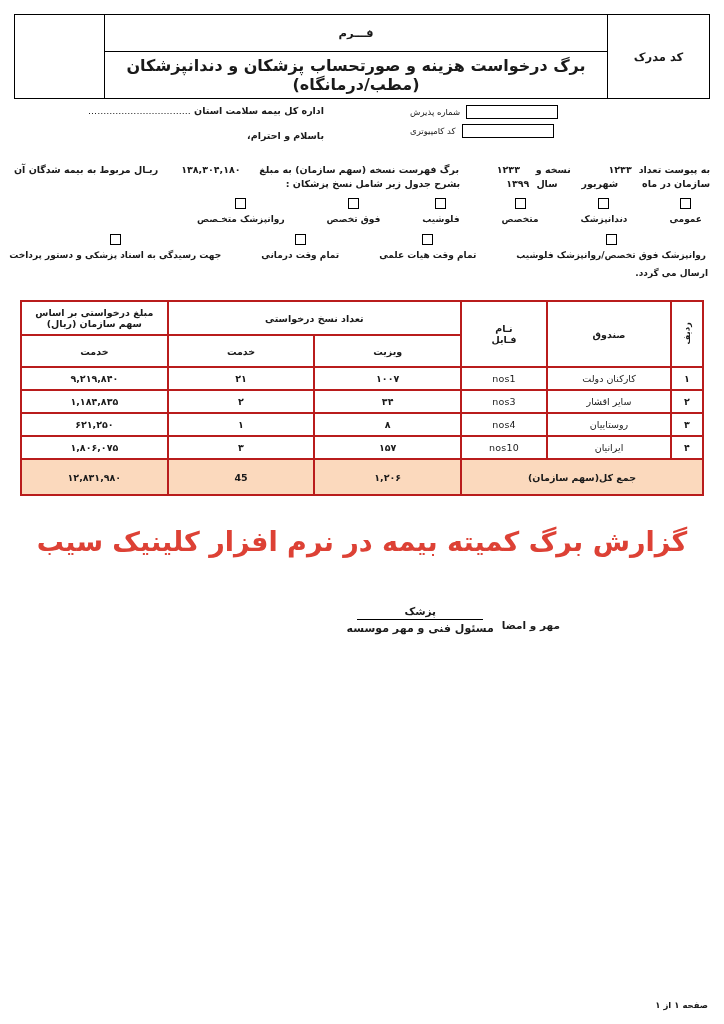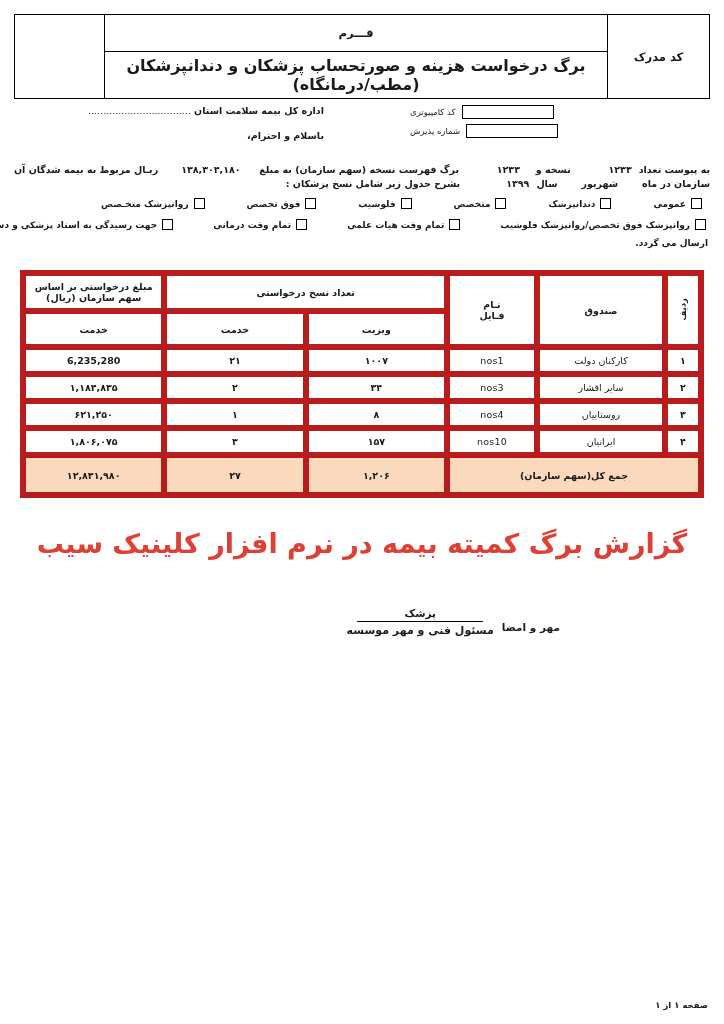--- a/index.html
+++ b/index.html
@@ -147,21 +147,21 @@
     font-size: 9px;
     font-weight: bold;
     padding-right: 8px;
   }
   .chk-row.second {
     margin-top: 10px;
     padding-right: 4px;
   }
   .chk-item {
     display: flex;
-    flex-direction: row;
+    flex-direction: column;
     align-items: center;
     gap: 5px;
     white-space: nowrap;
   }
   .chk-row.first .chk-item { margin-left: 42px; }
   .chk-row.second .chk-item { margin-left: 40px; }
   .chk-box {
     width: 11px;
     height: 11px;
     border: 1px solid #000;
@@ -180,21 +180,21 @@
 
   
   .data-wrap { margin-top: 22px; padding: 0 6px; }
   table.data {
     width: 100%;
     border-collapse: collapse;
     table-layout: fixed;
     font-size: 9.5px;
   }
   table.data th, table.data td {
-    border: 6px solid #b91c1c;
+    border: 2px solid #b91c1c;
     text-align: center;
     vertical-align: middle;
     padding: 5px 2px;
   }
   table.data thead th {
     font-weight: bold;
     height: 20px;
   }
   .col-radif { width: 26px; }
   .col-fund  { width: 118px; }
@@ -292,25 +292,25 @@
       <tr>
         <td class="cell-sub">برگ درخواست هزینه و صورتحساب پزشکان و دندانپزشکان (مطب/درمانگاه)</td>
       </tr>
     </tbody>
   </table>
 
   <div class="id-strip">
 
     <div class="fields">
       <div class="field-row">
-        <span class="field-label">کد کامپیوتری</span>
+        <span class="field-label">شماره پذیرش</span>
         <span class="field-box"></span>
       </div>
       <div class="field-row">
-        <span class="field-label">شماره پذیرش</span>
+        <span class="field-label">کد کامپیوتری</span>
         <span class="field-box"></span>
       </div>
     </div>
 
     <div class="org-block">
       <div class="org-line">
         <span>اداره کل بیمه سلامت استان</span>
         <span class="dots">..................................</span>
       </div>
       <div class="salam">باسلام و احترام،</div>
@@ -412,21 +412,21 @@
           <th>خدمت</th>
         </tr>
       </thead>
       <tbody>
         <tr class="row-cell">
           <td class="num">۱</td>
           <td>کارکنان دولت</td>
           <td class="file-name">nos1</td>
           <td class="num">۱۰۰۷</td>
           <td class="num">۲۱</td>
-          <td class="num">6,235,280</td>
+          <td class="num">۹,۲۱۹,۸۴۰</td>
         </tr>
         <tr class="row-cell">
           <td class="num">۲</td>
           <td>سایر اقشار</td>
           <td class="file-name">nos3</td>
           <td class="num">۳۴</td>
           <td class="num">۲</td>
           <td class="num">۱,۱۸۴,۸۳۵</td>
         </tr>
         <tr class="row-cell">
@@ -441,21 +441,21 @@
           <td class="num">۴</td>
           <td>ایرانیان</td>
           <td class="file-name">nos10</td>
           <td class="num">۱۵۷</td>
           <td class="num">۳</td>
           <td class="num">۱,۸۰۶,۰۷۵</td>
         </tr>
         <tr class="total-row">
           <td colspan="3">جمع کل(سهم سازمان)</td>
           <td class="num">۱,۲۰۶</td>
-          <td class="num">۲۷</td>
+          <td class="num">45</td>
           <td class="num">۱۲,۸۳۱,۹۸۰</td>
         </tr>
       </tbody>
     </table>
   </div>
 
   <div class="headline">گزارش برگ کمیته بیمه در نرم افزار کلینیک سیب</div>
 
   <div class="sign-area">
     <div class="sign-stamp">مهر و امضا</div>

